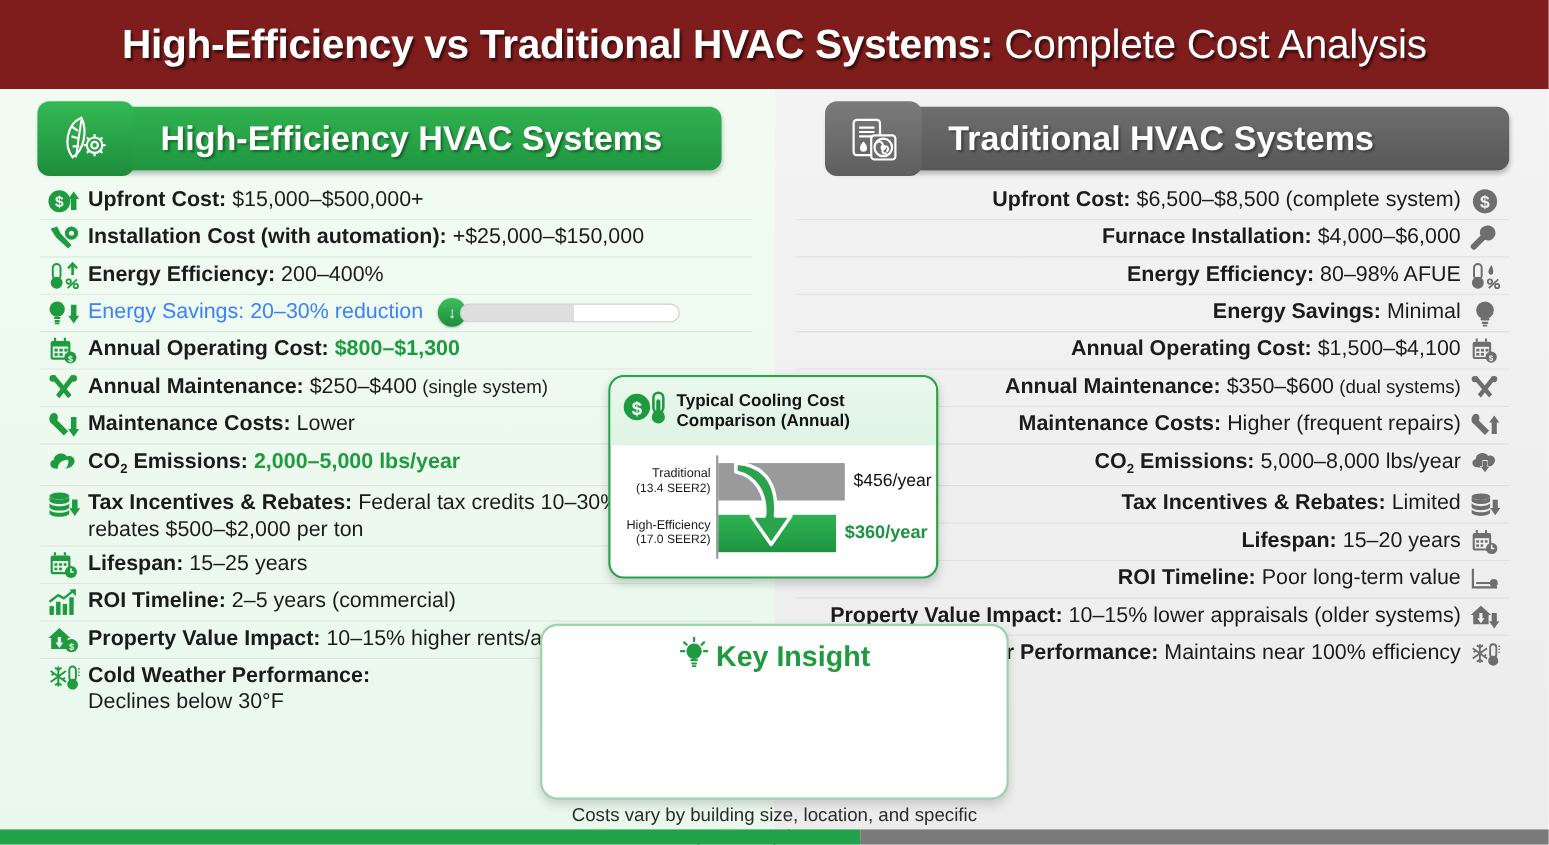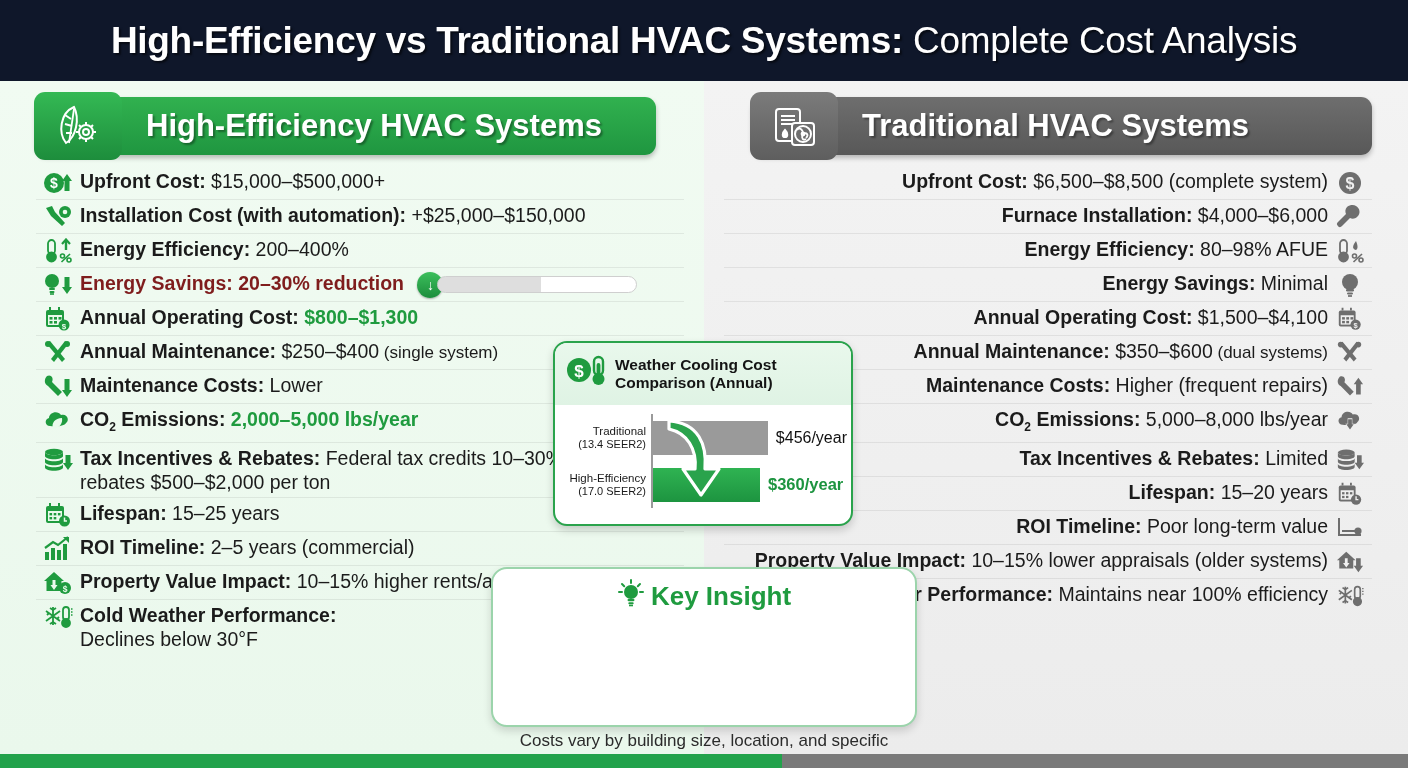--- a/index.html
+++ b/index.html
@@ -12,21 +12,21 @@
   #page {
     position: relative;
     width: 1408px; height: 768px;
     overflow: hidden;
   }
 
   
   .titlebar {
     position: absolute; left: 0; top: 0;
     width: 1408px; height: 81px;
-    background: #0f172a;
+    background: #7f1d1d;
     display: flex; align-items: center; justify-content: center;
   }
   .title-text {
     color: #ffffff;
     font-size: 37px;
     letter-spacing: -0.3px;
     white-space: nowrap;
     text-shadow: 2px 2px 2px rgba(0,0,0,0.55);
   }
   .title-strong { font-weight: bold; }
@@ -109,21 +109,21 @@
     flex: 1;
     font-size: 19.5px;
     line-height: 24px;
     color: #1b1b1b;
     white-space: normal;
   }
   .rows-right .row-body { text-align: right; }
   .lbl { font-weight: bold; }
   .val { font-weight: normal; }
   .val-green { font-weight: bold; color: #1f9b3f; }
-  .lbl-green { font-weight: bold; color: #7f1d1d; }
+  .lbl-green { font-weight: normal; color: #3b82f6; }
   .small { font-size: 17px; }
   sub { font-size: 12px; }
 
   
   .meter {
     display: inline-flex; align-items: center;
     vertical-align: middle;
     margin-left: 8px;
   }
   .meter-badge {
@@ -667,21 +667,21 @@
       <span>
         <svg width="44" height="36" viewBox="0 0 44 36" fill="#1f9b3f">
           <circle cx="14" cy="16" r="12"></circle>
           <text x="14" y="23" font-size="17" font-weight="bold" fill="#ffffff" text-anchor="middle" font-family="Liberation Sans">$</text>
           <rect x="29" y="3" width="9" height="18" rx="4.5" fill="none" stroke="#1f9b3f" stroke-width="2.4"></rect>
           <circle cx="33.5" cy="25" r="6"></circle>
           <rect x="31.6" y="9" width="3.8" height="14" rx="1.9"></rect>
         </svg>
       </span>
       <span class="card-chart-title">
-        <span>Weather Cooling Cost</span><br>
+        <span>Typical Cooling Cost</span><br>
         <span>Comparison (Annual)</span>
       </span>
     </div>
     <div class="chart-area">
       <div class="chart-row">
         <div class="chart-cat">
           <span>Traditional</span><br>
           <span class="sub2">(13.4 SEER2)</span>
         </div>
         <div class="chart-axis"></div>

